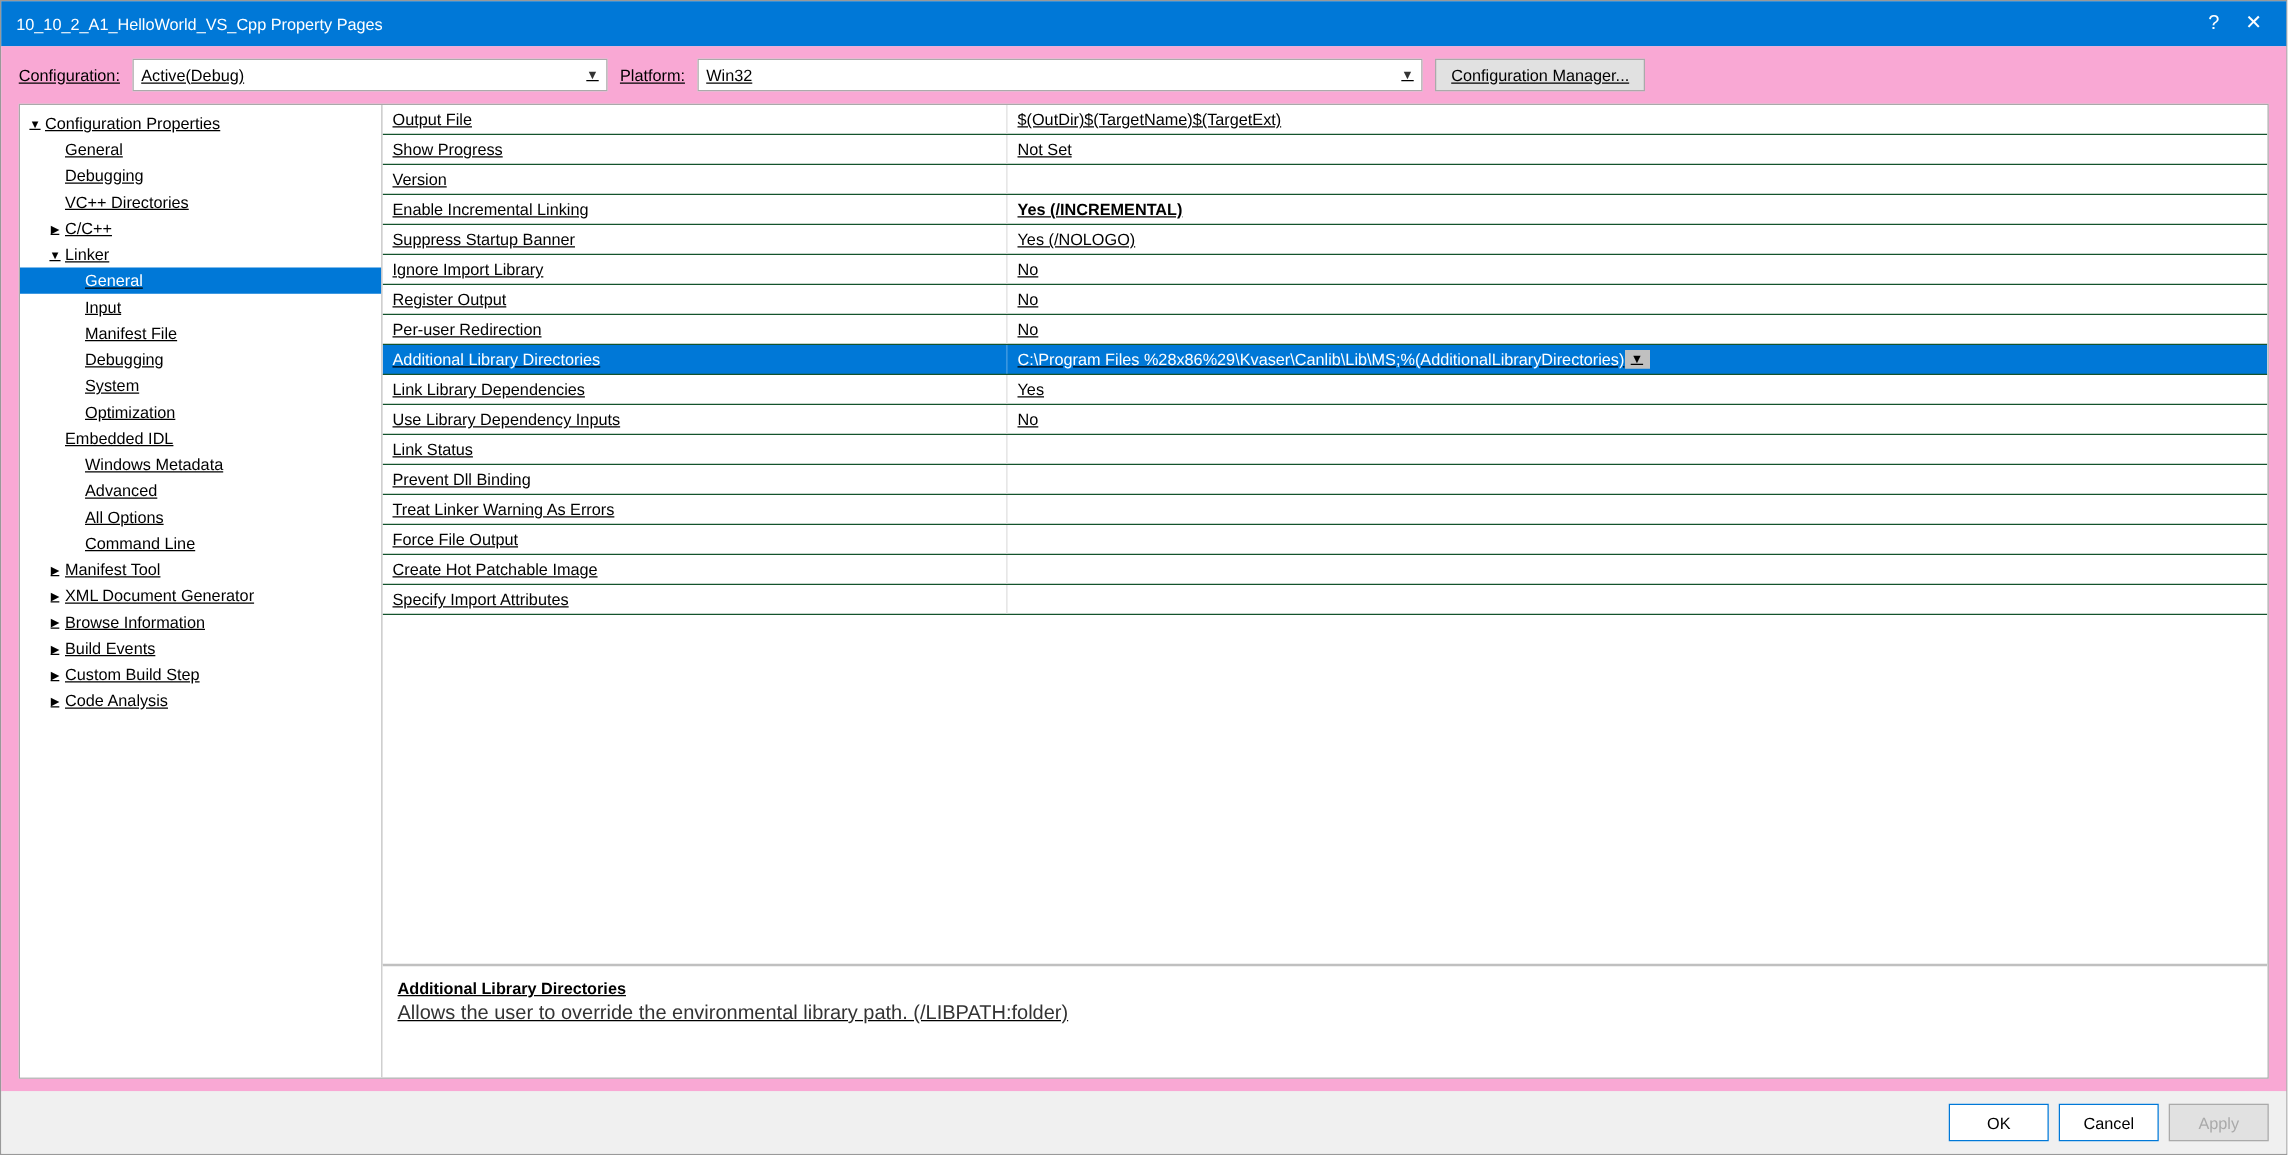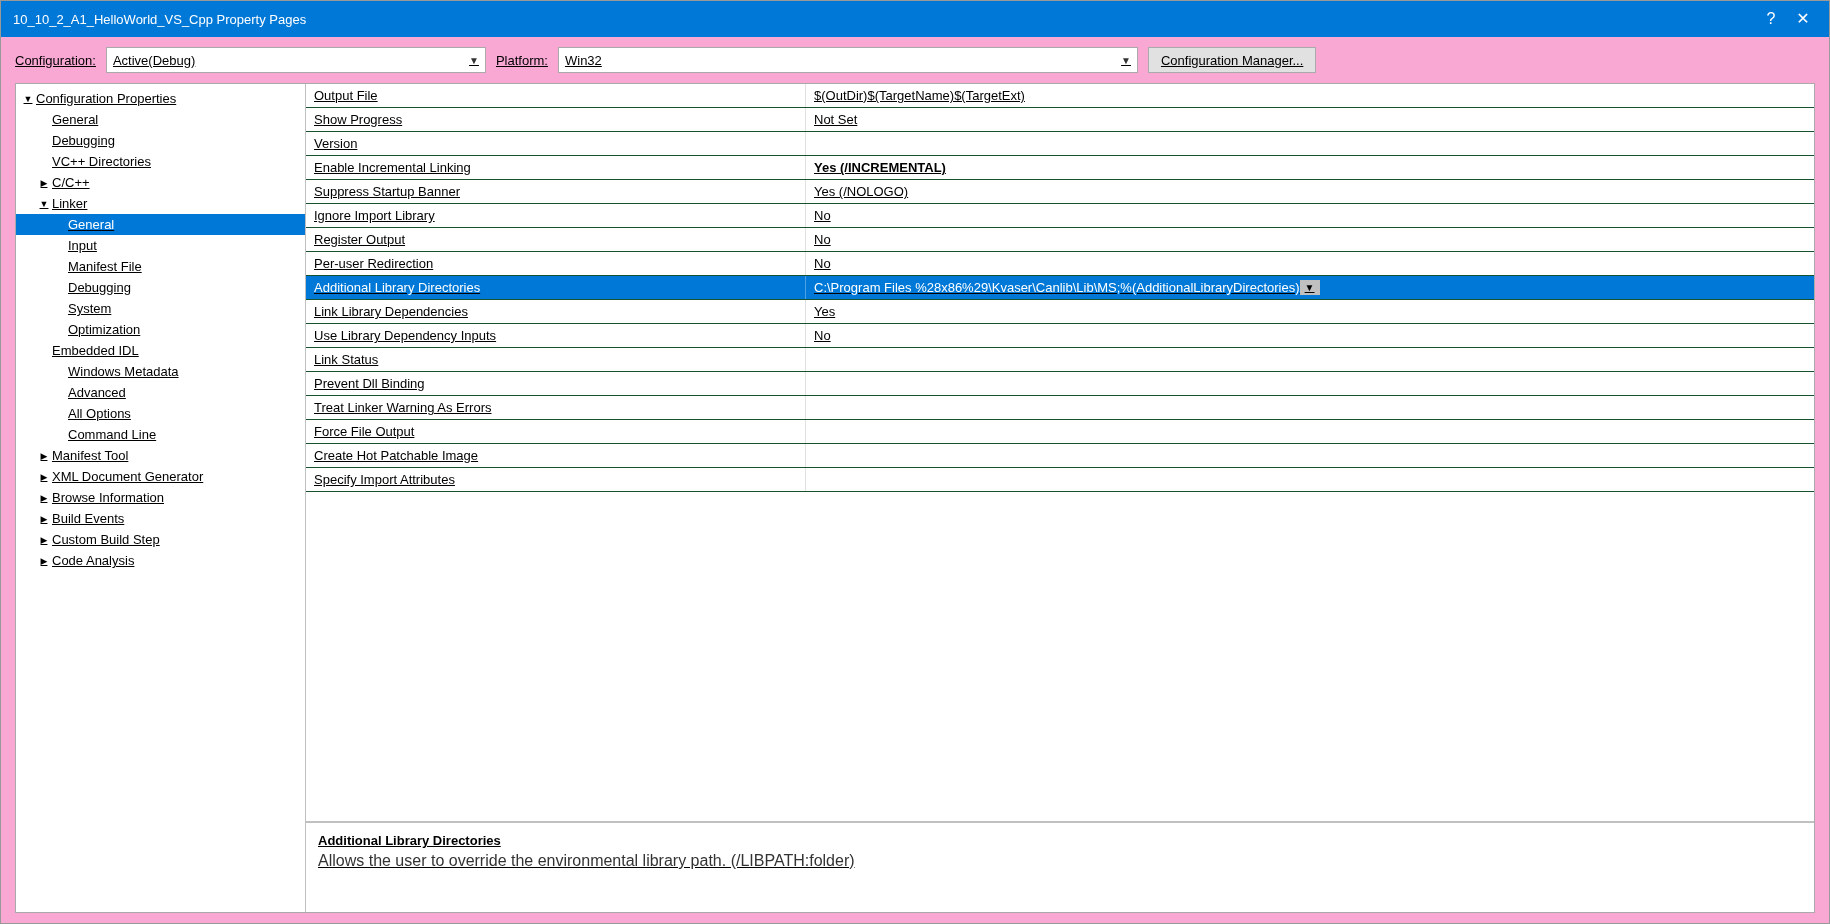--- a/index.html
+++ b/index.html
@@ -500,13 +500,18 @@
 
         <div class="description-panel">
           <div class="description-title">Additional Library Directories</div>
           <div class="description-text">Allows the user to override the environmental library path. (/LIBPATH:folder)</div>
         </div>
       </div>
     </div>
 
   </div>
 
+  <div class="bottom-buttons">
+    <button class="dialog-btn">OK</button>
+    <button class="dialog-btn">Cancel</button>
+    <button class="dialog-btn disabled">Apply</button>
+  </div>
 </div>
 
 </body></html>

